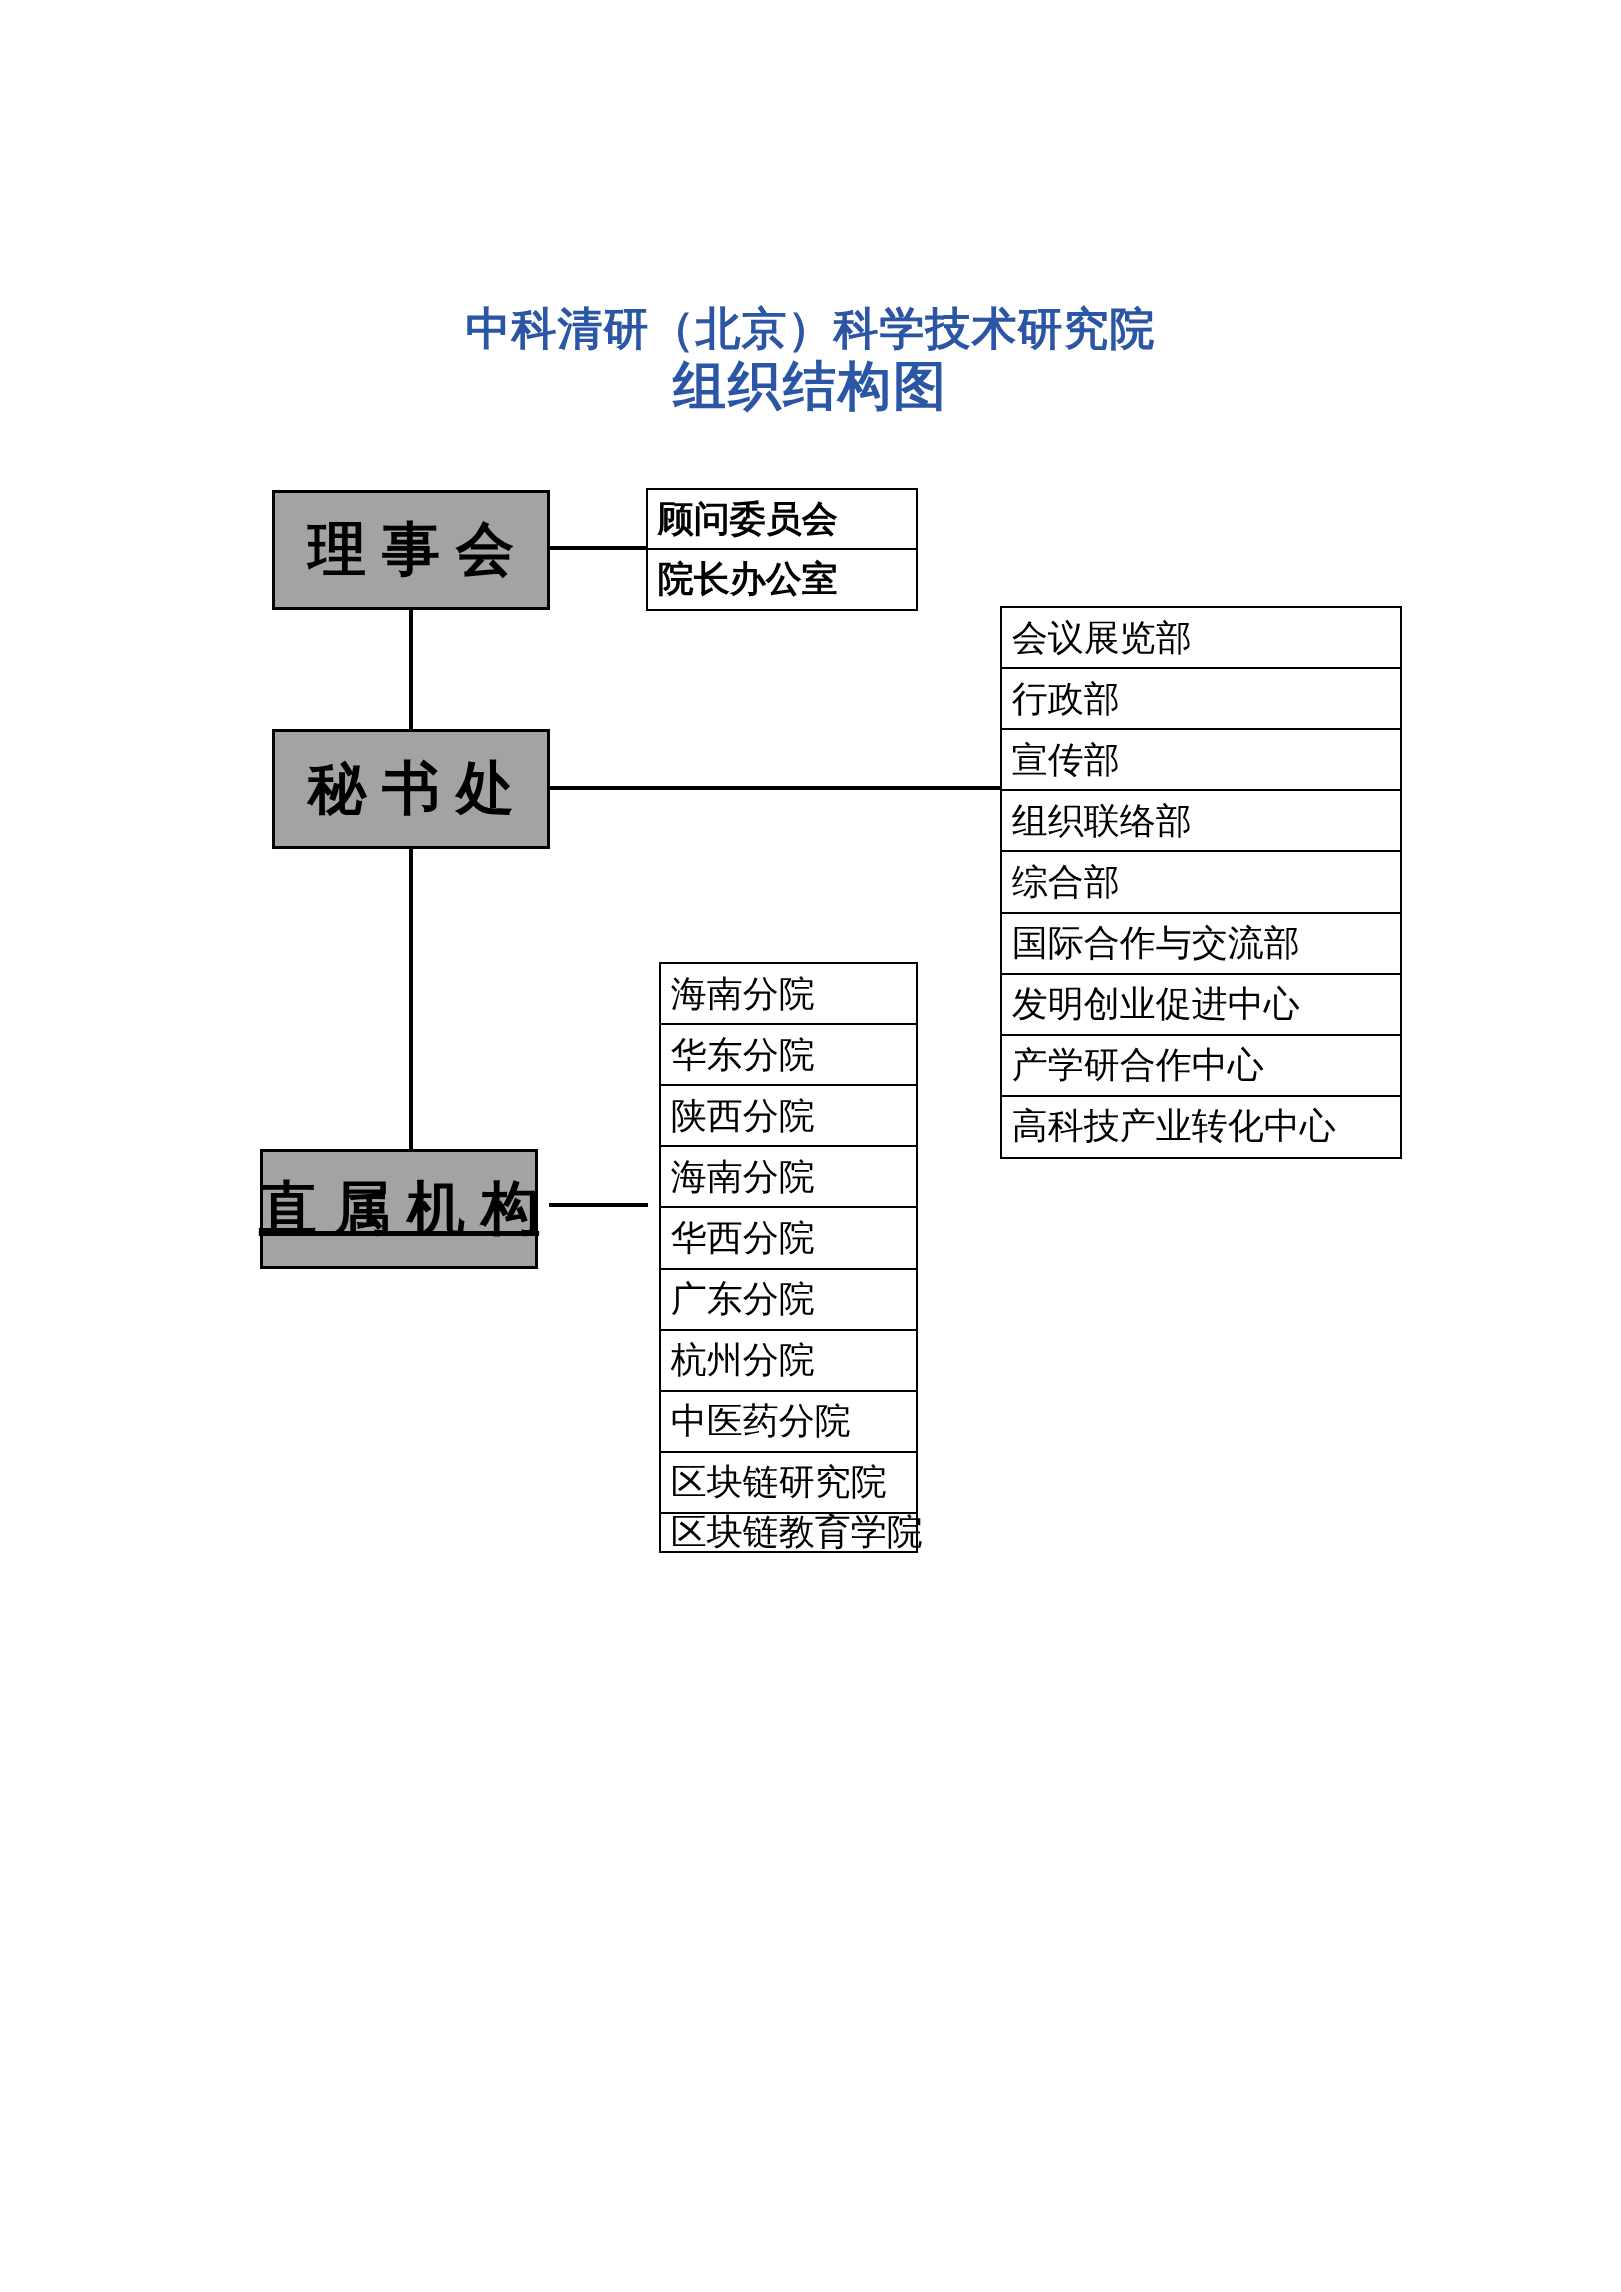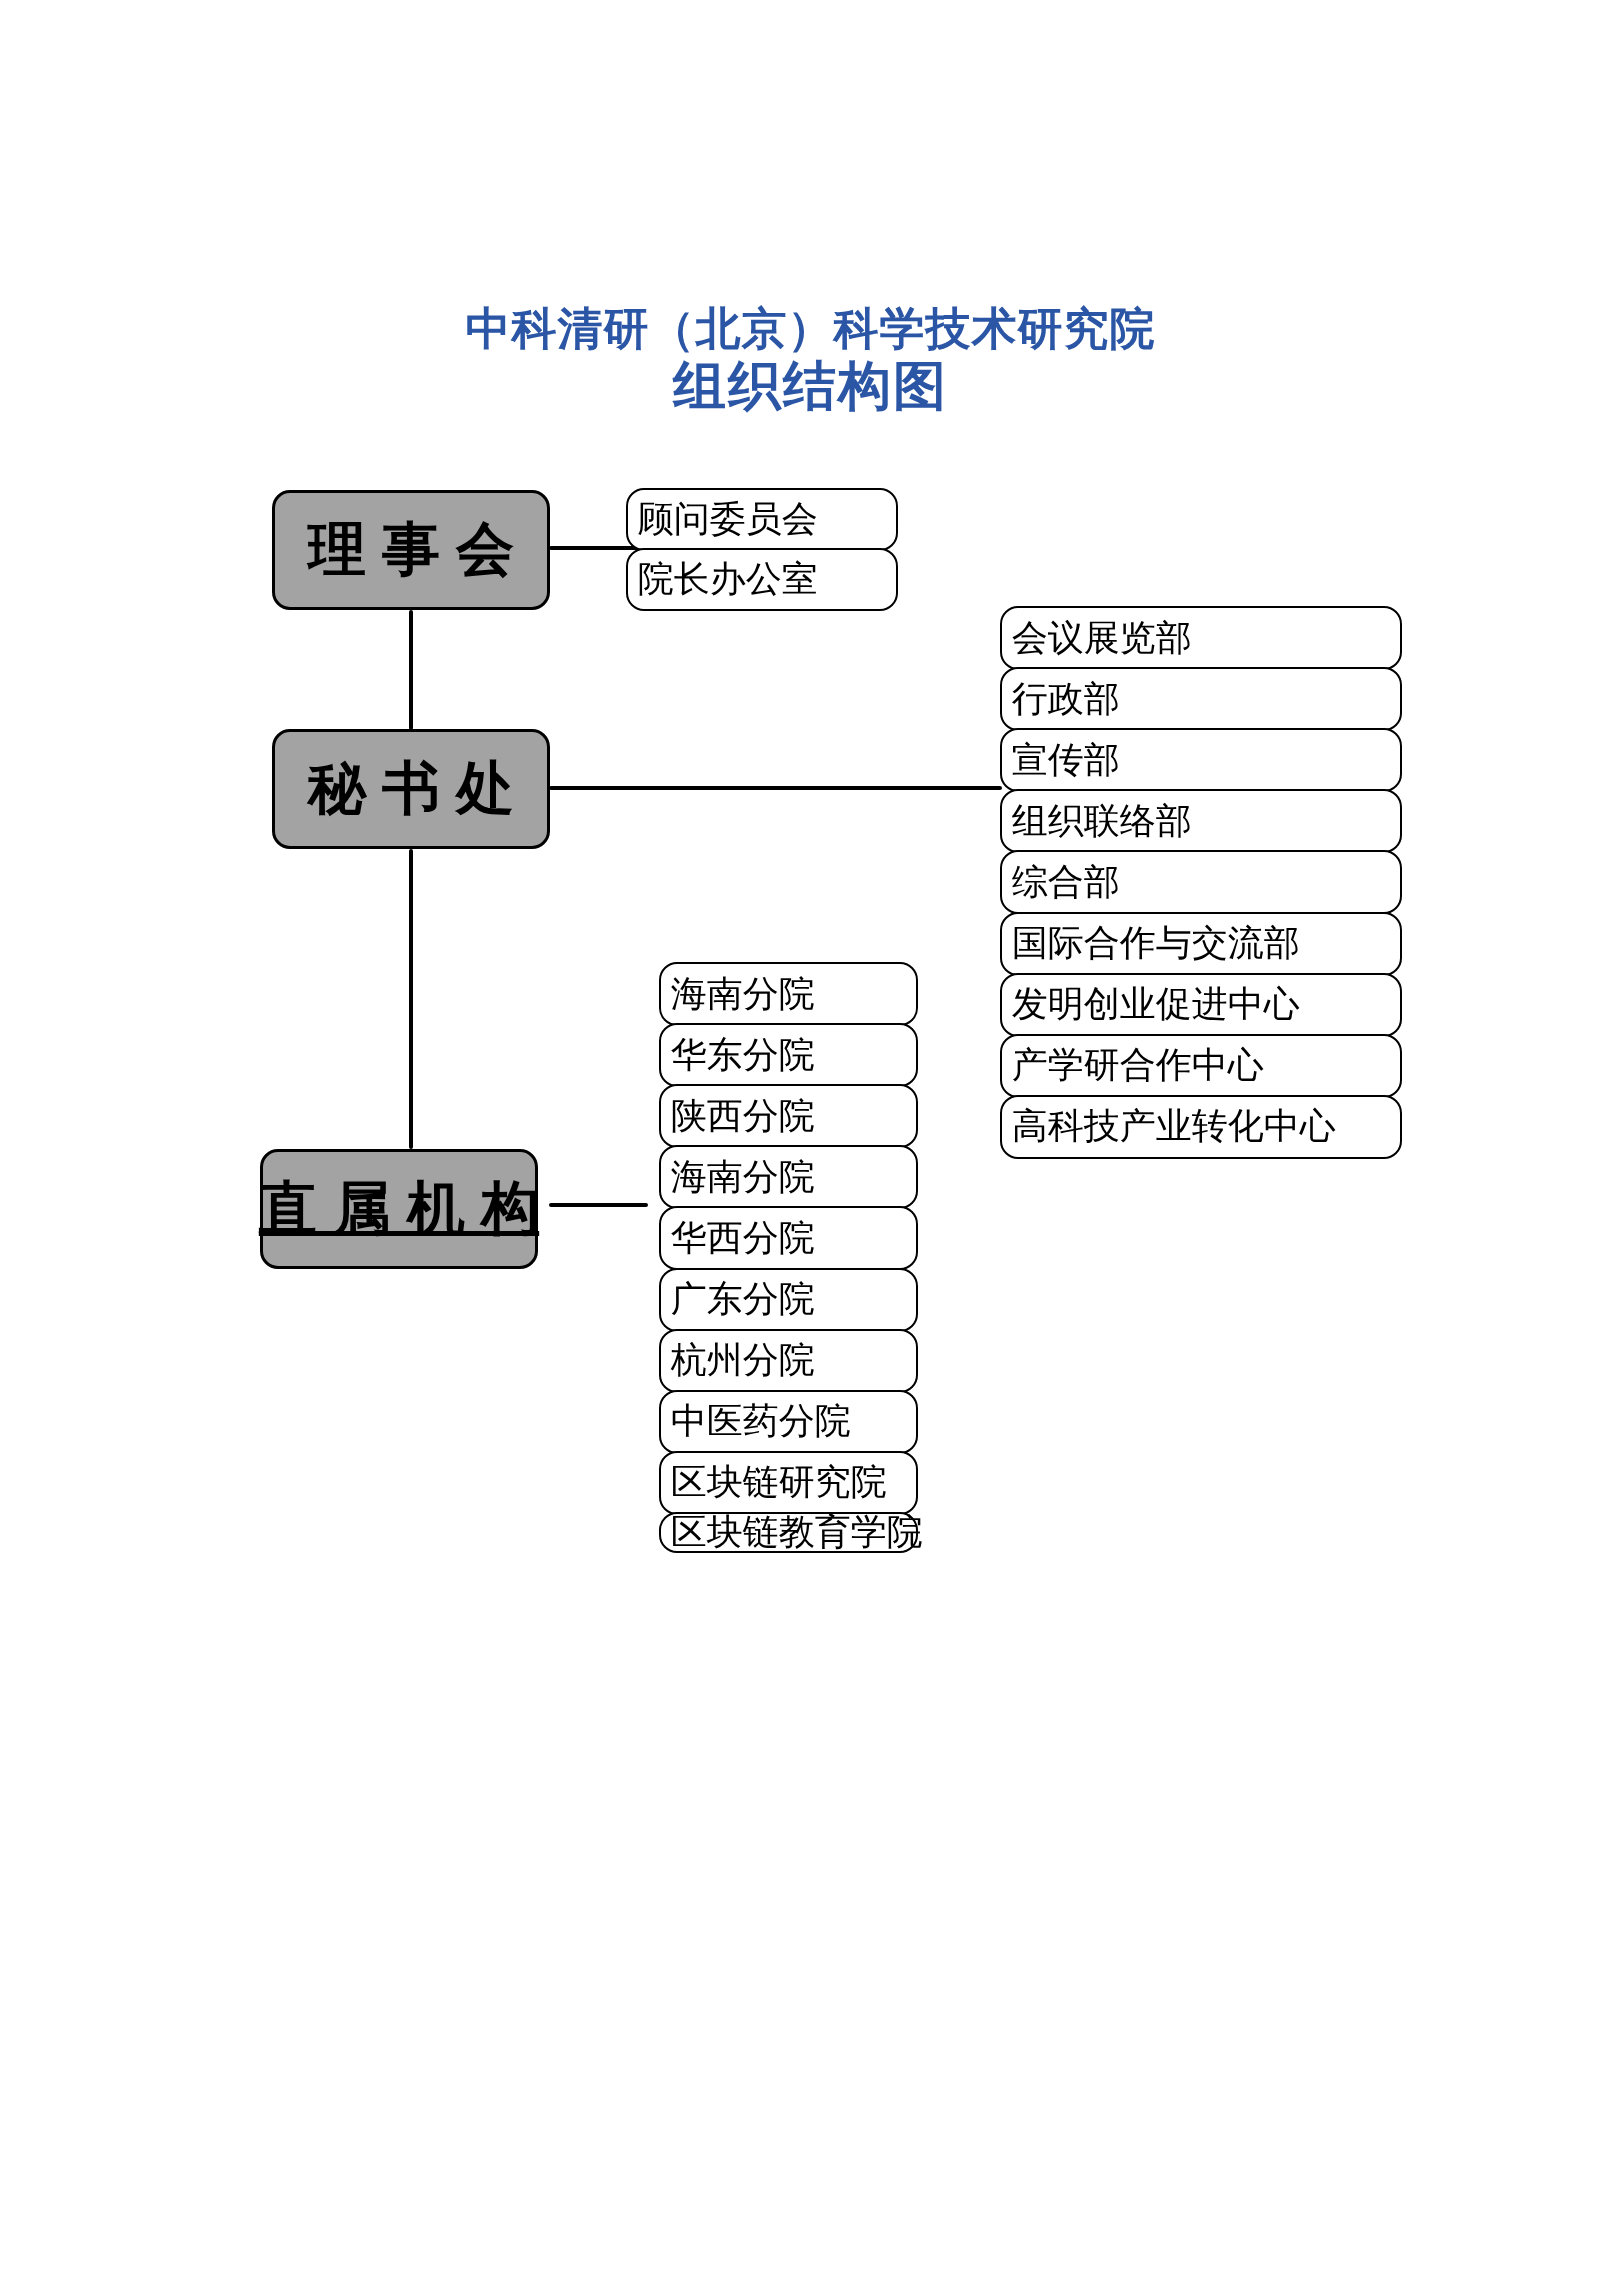--- a/index.html
+++ b/index.html
@@ -1,15 +1,15 @@
 <!DOCTYPE html>
 <html lang="zh"><head>
 <meta charset="utf-8">
 <style>
-  * { margin:0; padding:0; box-sizing:border-box;border-radius:18px; }
+  * { margin:0; padding:0; box-sizing:border-box; }
   html,body { background:#ffffff; }
   body {
     width:1621px; height:2293px;
     font-family:"Liberation Sans", sans-serif;
     color:#000;
   }
   .page {
     position:relative; width:1621px; height:2293px;
     background:#ffffff; overflow:hidden;
   }
@@ -35,21 +35,21 @@
 
   
   .col { position:absolute; }
   .row {
     border:2.9px solid #000; background:#fff;
     display:flex; align-items:center;
     padding-left:9.8px; font-size:36px; white-space:nowrap;
   }
   .row + .row { margin-top:-2.9px; }
 
-  .col-board-children       { left:626px;  top:488px; width:272px; }
+  .col-board-children       { left:646px;  top:488px; width:272px;font-weight:bold; }
   .col-board-children .row  { height:63px; }
 
   .col-secretariat-children      { left:1000px; top:606px; width:402px; }
   .col-secretariat-children .row { height:64px; }
 
   .col-direct-children      { left:646px; top:962px; width:272px; }
   .col-direct-children .row { height:64px;margin-left:13px; }
   .col-direct-children .row.short { height:41px; }
 
   

